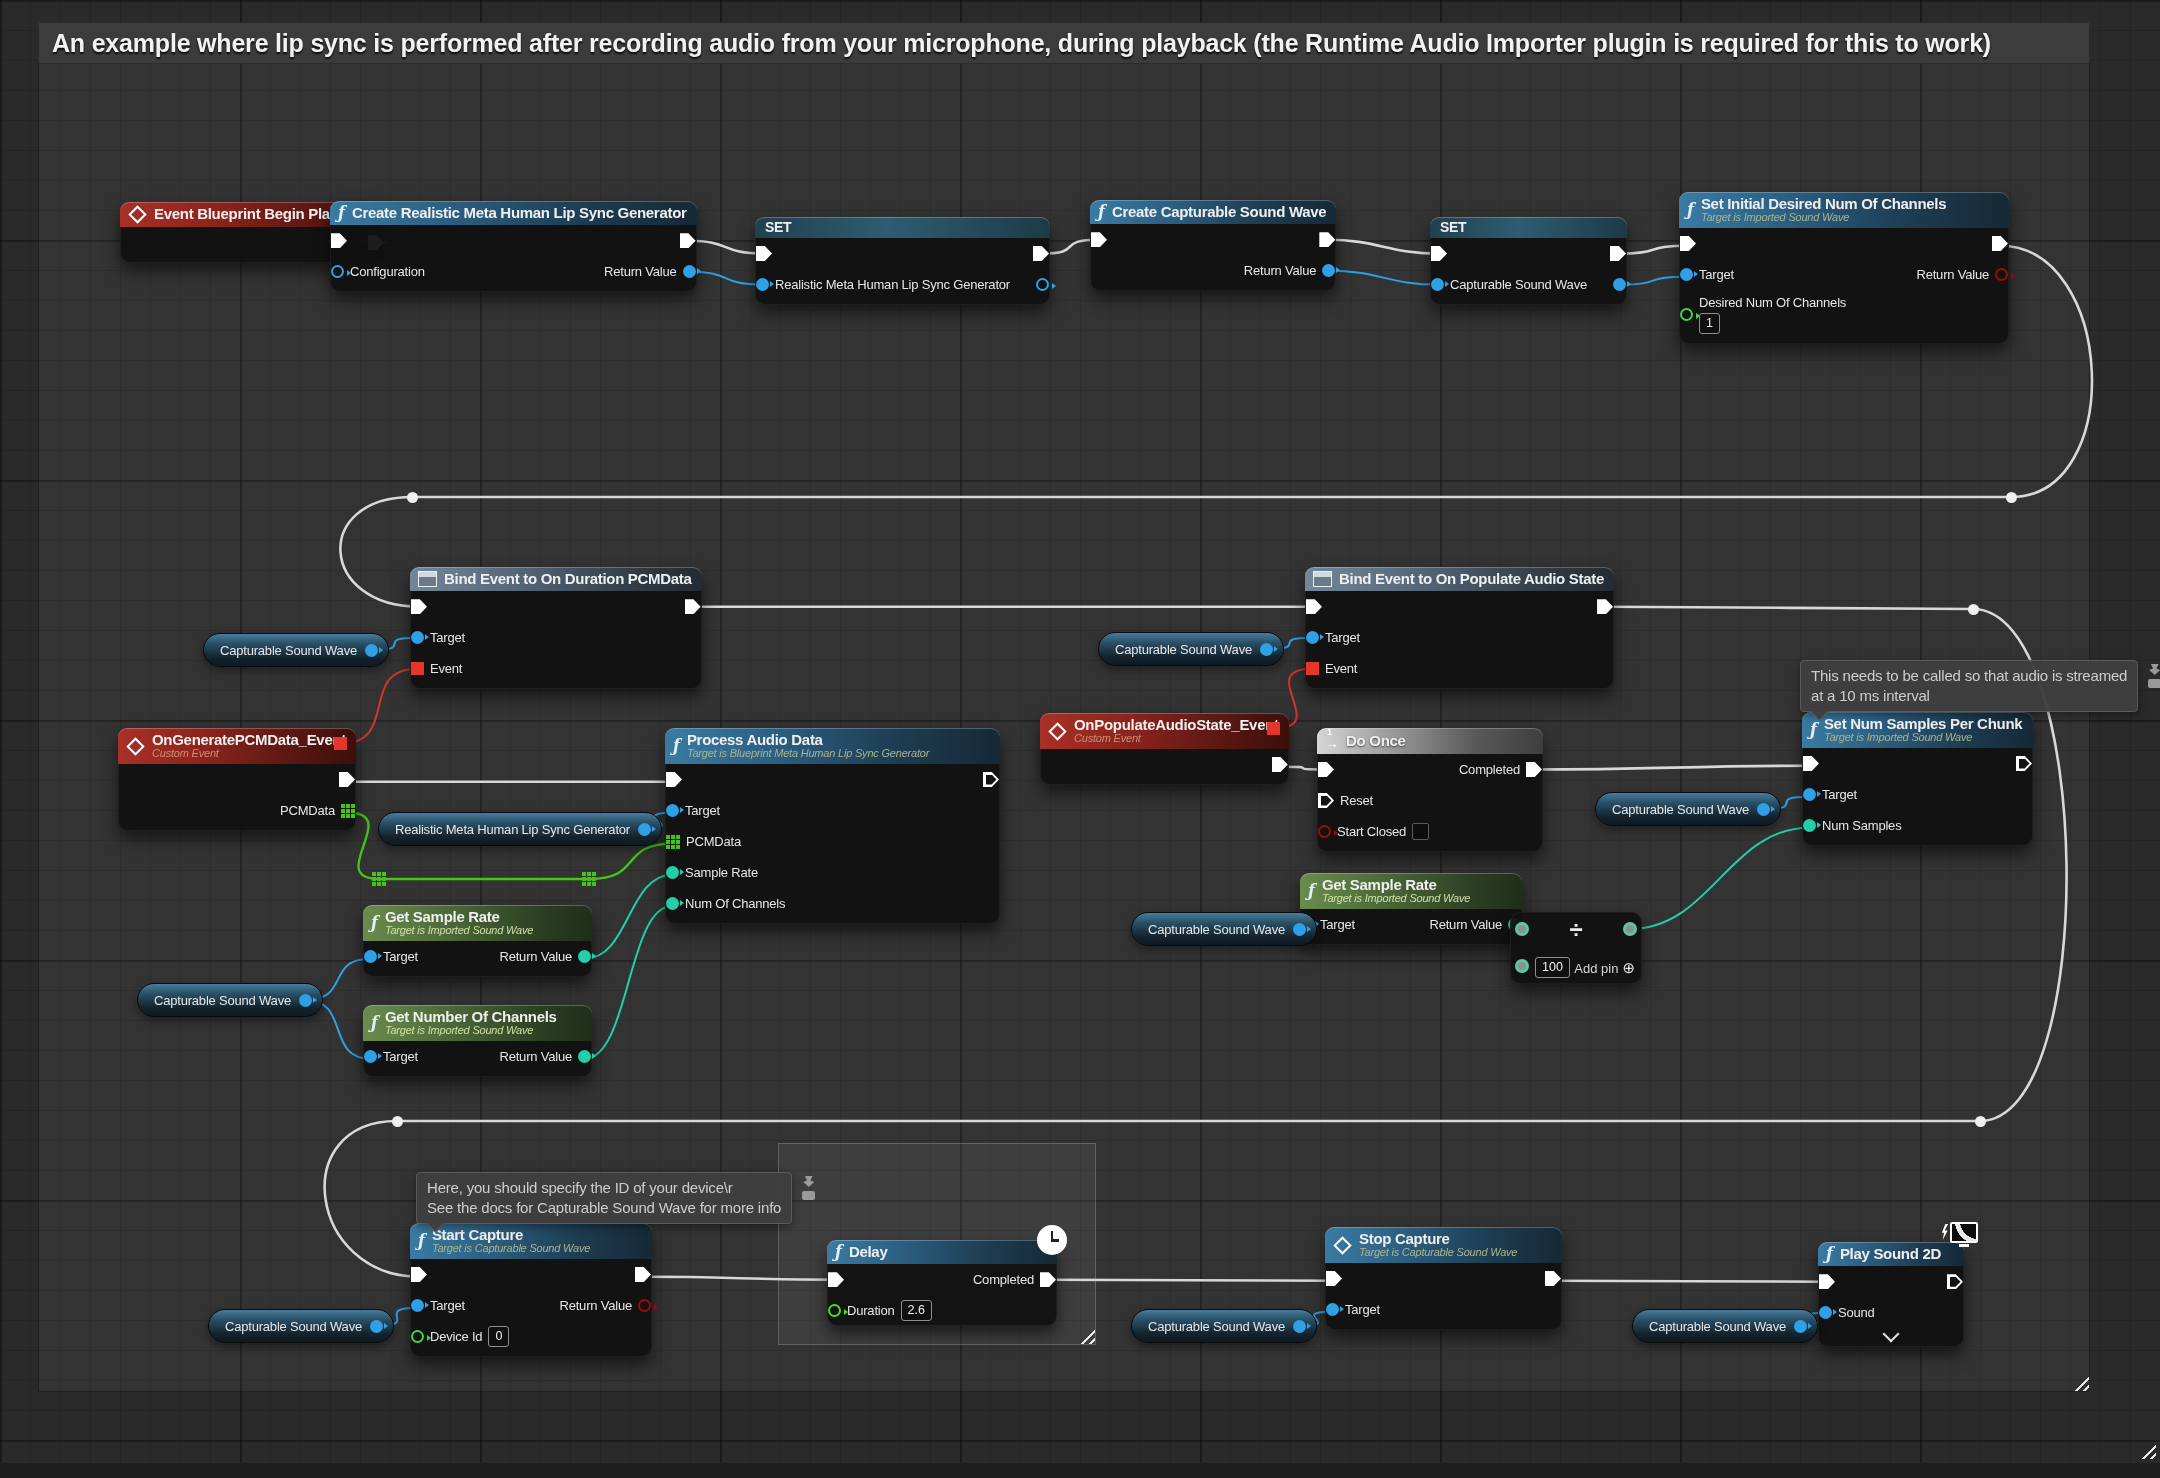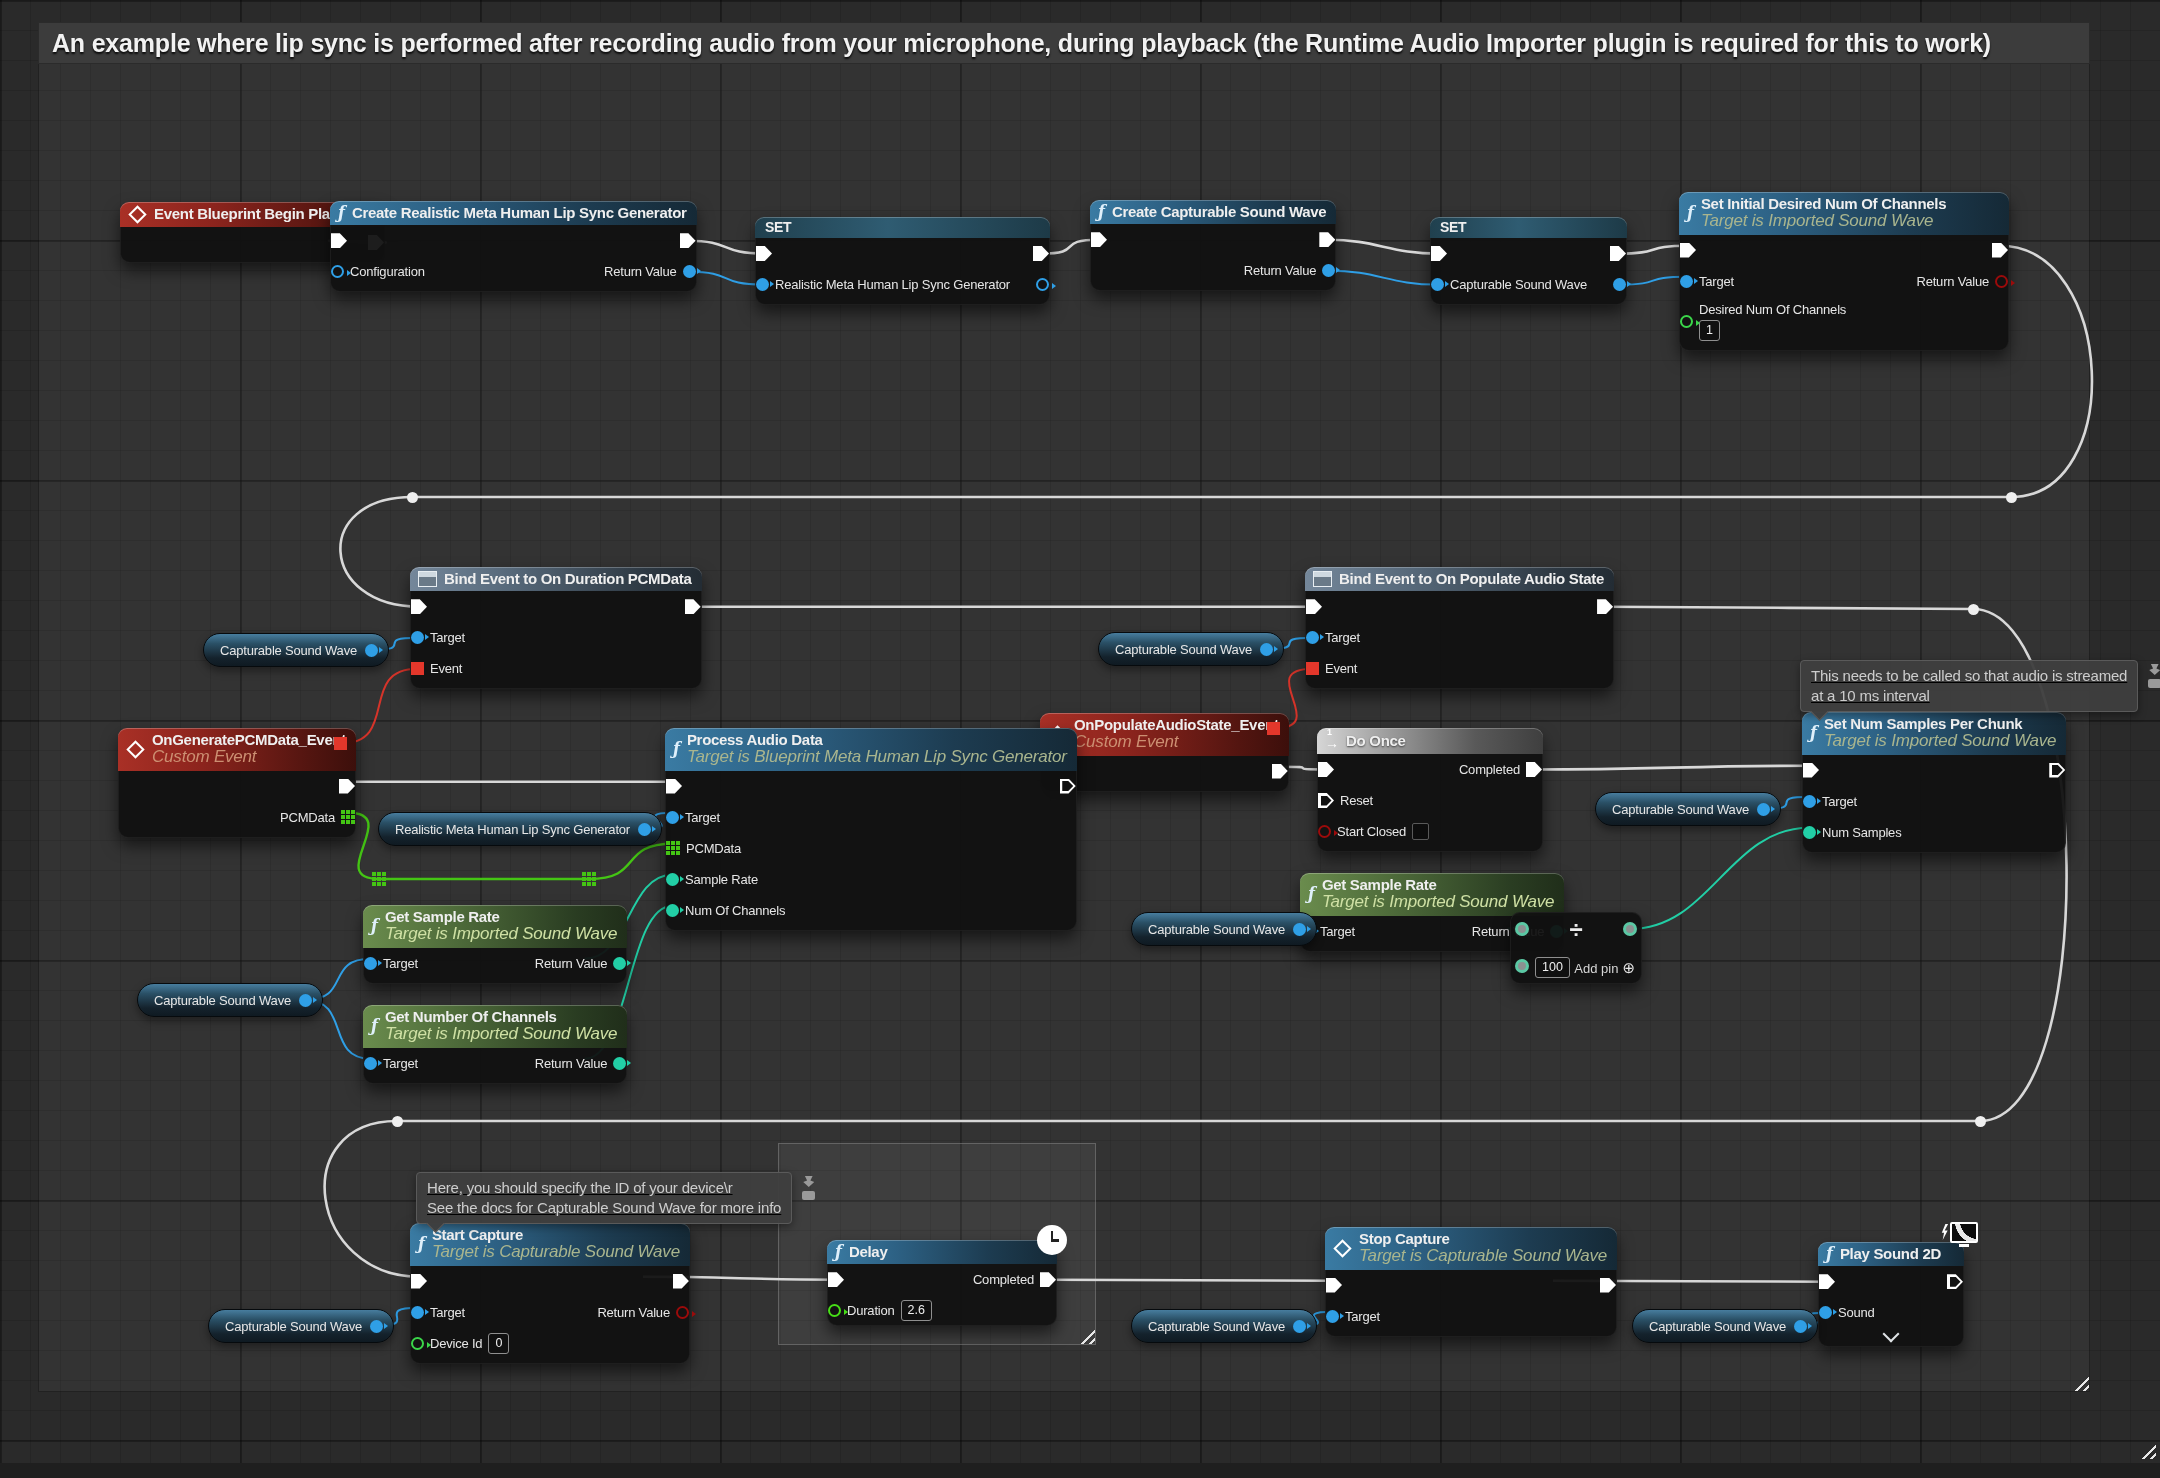--- a/index.html
+++ b/index.html
@@ -18,21 +18,21 @@
   .banner span{font-size:25px;font-weight:700;color:#f2f2f2;letter-spacing:-.2px;white-space:nowrap;
     text-shadow:0 2px 2px rgba(0,0,0,.85);}
   #wires{position:absolute;left:0;top:0;z-index:2;pointer-events:none;}
   
   .node{position:absolute;background:rgba(17,17,17,.95);border-radius:10px;z-index:4;width:max-content;
     box-shadow:0 8px 16px rgba(0,0,0,.55), inset 0 0 0 1px rgba(255,255,255,.05);}
   .hdr{border-radius:9px 9px 0 0;padding:4px 10px 4px 8px;display:flex;align-items:center;gap:7px;position:relative;
     box-shadow:inset 0 1px 0 rgba(255,255,255,.25);}
   .hcol{display:flex;flex-direction:column;line-height:1.08;}
   .tt{font-size:15px;font-weight:700;color:#efefef;letter-spacing:-.3px;white-space:nowrap;}
-  .sub{font-size:17px;font-style:italic;color:#a9b58e;white-space:nowrap;letter-spacing:-.2px;}
+  .sub{font-size:11px;font-style:italic;color:#a9b58e;white-space:nowrap;letter-spacing:-.2px;}
   .k-fn   .hdr{background:linear-gradient(90deg,#3a7ba3 0%,#2d6184 30%,#1d3c51 70%,#152936 100%);}
   .k-pure .hdr{background:linear-gradient(90deg,#6a8c4d 0%,#4e6b3a 35%,#2a3d22 80%,#202e1a 100%);}
   .k-pure .sub{color:#cfe0a4;}
   .k-event .hdr{background:linear-gradient(90deg,#a93026 0%,#8c241d 35%,#531510 80%,#3c0f0b 100%);}
   .k-event .sub{color:#cc8f72;}
   .k-bind .hdr{background:linear-gradient(90deg,#74879a 0%,#566879 35%,#2e3943 80%,#232c34 100%);}
   .k-macro .hdr{background:linear-gradient(90deg,#d6d6d6 0%,#9f9f9f 30%,#595959 70%,#3f3f3f 100%);}
   .k-macro .tt{text-shadow:0 1px 2px rgba(0,0,0,.6);}
   .k-set .hdr{background:linear-gradient(90deg,#20404e 0%,#2f5c72 45%,#1d3a47 100%);justify-content:flex-start;padding:3px 10px;}
   .k-set .tt{font-size:14px;}
@@ -85,21 +85,21 @@
     transform:rotate(45deg);margin:0 auto 7px;}
   
   .pill{position:absolute;height:34px;border-radius:17px;z-index:4;width:max-content;
     background:linear-gradient(180deg,#477d9e 0%,#2a5066 30%,#14222c 75%,#0f1a22 100%);
     border:1px solid #060a0d;box-shadow:0 4px 8px rgba(0,0,0,.4);display:flex;align-items:center;padding:0 10px 0 16px;box-sizing:border-box;}
   .pill .plabel{font-size:13px;margin-right:8px;}
   .rdot{position:absolute;width:11px;height:11px;border-radius:50%;background:#efefef;z-index:3;}
   .adot{position:absolute;z-index:3;}
   
   .bubble{position:absolute;background:rgba(62,62,62,.96);border:1px solid #5a5a5a;border-radius:4px;
-    padding:5px 10px;z-index:5;box-shadow:0 3px 8px rgba(0,0,0,.4);width:max-content;text-decoration:underline;}
+    padding:5px 10px;z-index:5;box-shadow:0 3px 8px rgba(0,0,0,.4);width:max-content;}
   .bubble::after{content:"";position:absolute;left:12px;bottom:-7px;width:12px;height:12px;background:rgba(62,62,62,.96);
     transform:rotate(45deg);border-right:1px solid #5a5a5a;border-bottom:1px solid #5a5a5a;z-index:-1;}
   .bl{display:block;font-size:15px;color:#cdcdcd;line-height:1.32;white-space:pre;letter-spacing:-.2px;}
   .bic{position:absolute;right:-24px;top:3px;display:flex;flex-direction:column;gap:4px;align-items:center;}
   .ipin{width:11px;height:11px;background:#9a9a9a;clip-path:polygon(15% 0,85% 0,65% 40%,100% 55%,50% 100%,0 55%,35% 40%);}
   .ispc{width:13px;height:9px;background:#9a9a9a;border-radius:2px;}
   .dcomment{position:absolute;background:rgba(255,255,255,.055);border:1px solid rgba(130,130,130,.55);z-index:1;box-sizing:border-box;}
   .dtitle{padding:4px 9px;font-size:20px;font-weight:700;color:#ededed;line-height:1.25;
     text-shadow:0 2px 2px rgba(0,0,0,.9);background:rgba(255,255,255,.04);}
   .grip{position:absolute;width:20px;height:20px;right:0;bottom:0;

